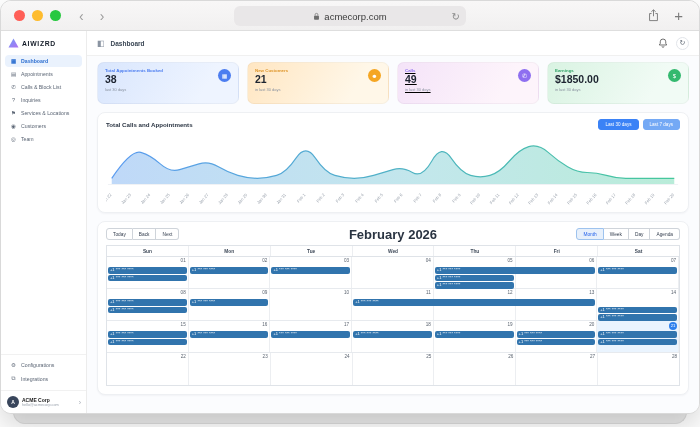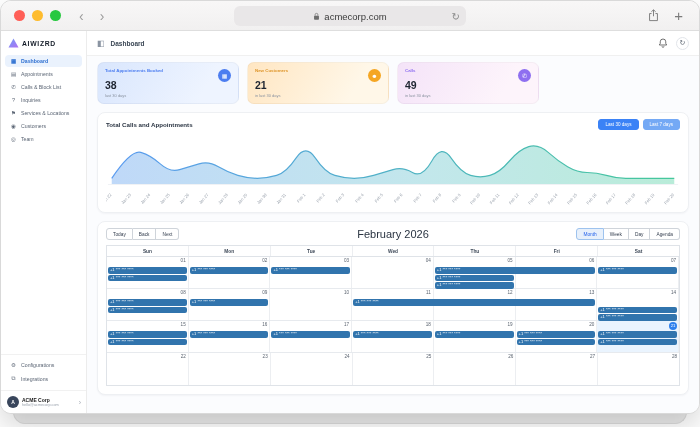--- a/index.html
+++ b/index.html
@@ -56,26 +56,26 @@
   .refresh-btn { width:13px; height:13px; border:1px solid #e2e5ea; border-radius:50%;
                  display:flex; align-items:center; justify-content:center; font-size:7px;
                  color:#5b6470; background:#fff; }
 
   .main-scroll { padding:6px 10px 0; }
   .stats-row { display:grid; grid-template-columns:repeat(4,1fr); gap:8px; }
   .stat-card { position:relative; border-radius:7px; padding:5px 7px; height:42px; overflow:hidden;
                border:1px solid rgba(0,0,0,.03); }
   .theme-blue   { background:linear-gradient(120deg,#d9e6fd 0%,#eef4ff 75%); }
   .theme-orange { background:linear-gradient(120deg,#ffe6c2 0%,#fff7e8 75%); }
-  .theme-purple { background:linear-gradient(120deg,#f4e3f8 0%,#fdf4fb 75%); }
+  .theme-purple { background:linear-gradient(120deg,#f4e3f8 0%,#fdf4fb 75%);text-decoration:underline; }
   .theme-green  { background:linear-gradient(120deg,#d9f3e2 0%,#f1fbf5 75%); }
   .stat-title { font-size:4.4px; font-weight:700; }
   .theme-blue .stat-title{color:#4c7df0;} .theme-orange .stat-title{color:#de9427;}
   .theme-purple .stat-title{color:#8e6ff0;} .theme-green .stat-title{color:#2fa365;}
-  .stat-value { font-size:10.5px; font-weight:700; color:#1d2430; margin-top:6px; }
+  .stat-value { font-size:10.5px; font-weight:700; color:#1d2430; margin-top:0; }
   .stat-sub { font-size:4px; color:#8a93a0; margin-top:2px; }
   .stat-ic { position:absolute; top:6px; right:7px; width:13px; height:13px; border-radius:50%;
              color:#fff; font-size:6px; display:flex; align-items:center; justify-content:center; }
 
   .card { background:#fff; border:1px solid #eef0f3; border-radius:8px;
           box-shadow:0 1px 2px rgba(16,24,40,.04); }
   .chart-card { margin-top:8px; padding:6px 8px 2px; }
   .chart-head { display:flex; align-items:center; }
   .chart-title { font-size:6.2px; font-weight:700; color:#2a3442; }
   .range-btns { margin-left:auto; display:flex; gap:4px; }
@@ -85,22 +85,22 @@
   #chart-svg { width:100%; height:78px; display:block; margin-top:2px; }
 
   .cal-card { margin-top:8px; padding:6px 8px 8px; }
   .cal-toolbar { display:flex; align-items:center; position:relative; margin-bottom:5px; }
   .btn-group { display:flex; }
   .cal-btn { font-size:4.8px; padding:2.5px 6px; background:#fff; border:1px solid #cfd4da; color:#374151; }
   .btn-group .cal-btn + .cal-btn { border-left:none; }
   .btn-group .cal-btn:first-child { border-radius:3px 0 0 3px; }
   .btn-group .cal-btn:last-child { border-radius:0 3px 3px 0; }
   .cal-btn.active { background:#e7f0fb; color:#2563eb; border-color:#9ec3ee; }
-  .cal-title { position:absolute; left:50%; transform:translateX(-50%); font-size:11px;
-               font-weight:400; color:#2a3442;text-align:right; }
+  .cal-title { position:absolute; left:50%; transform:translateX(-50%); font-size:13px;
+               font-weight:700; color:#2a3442;text-align:right; }
   .view-group { margin-left:auto; }
 
   #cal-grid { border:1px solid #dfe3e8; }
   .cal-head-row { display:flex; border-bottom:1px solid #dfe3e8; }
   .cal-head-cell { flex:1; text-align:center; font-size:4.8px; font-weight:700; color:#3f4a59;
                    padding:2.5px 0; border-right:1px solid #eceef1; }
   .cal-head-cell:last-child { border-right:none; }
   .cal-week { display:flex; position:relative; height:32px; border-bottom:1px solid #e7eaee; }
   .cal-week:last-child { border-bottom:none; }
   .cal-cell { flex:1; border-right:1px solid #eceef1; position:relative; }
@@ -236,20 +236,26 @@
                 <div class="stat-title">New Customers</div>
                 <div class="stat-value">21</div>
                 <div class="stat-sub">in last 30 days</div>
                 <span class="stat-ic" style="background: rgb(245, 166, 35);">☻</span>
               </div>
               <div class="stat-card theme-purple">
                 <div class="stat-title">Calls</div>
                 <div class="stat-value">49</div>
                 <div class="stat-sub">in last 30 days</div>
                 <span class="stat-ic" style="background: rgb(142, 111, 240);">✆</span>
+              </div>
+              <div class="stat-card theme-green">
+                <div class="stat-title">Earnings</div>
+                <div class="stat-value">$1850.00</div>
+                <div class="stat-sub">in last 30 days</div>
+                <span class="stat-ic" style="background: rgb(52, 185, 111);">$</span>
               </div>
             </div>
 
           <section class="card chart-card">
             <div class="chart-head">
               <span class="chart-title">Total Calls and Appointments</span>
               <span class="range-btns" id="range-btns">
                   <span class="range-btn active">Last 30 days</span>
                   <span class="range-btn">Last 7 days</span>
                 </span>

